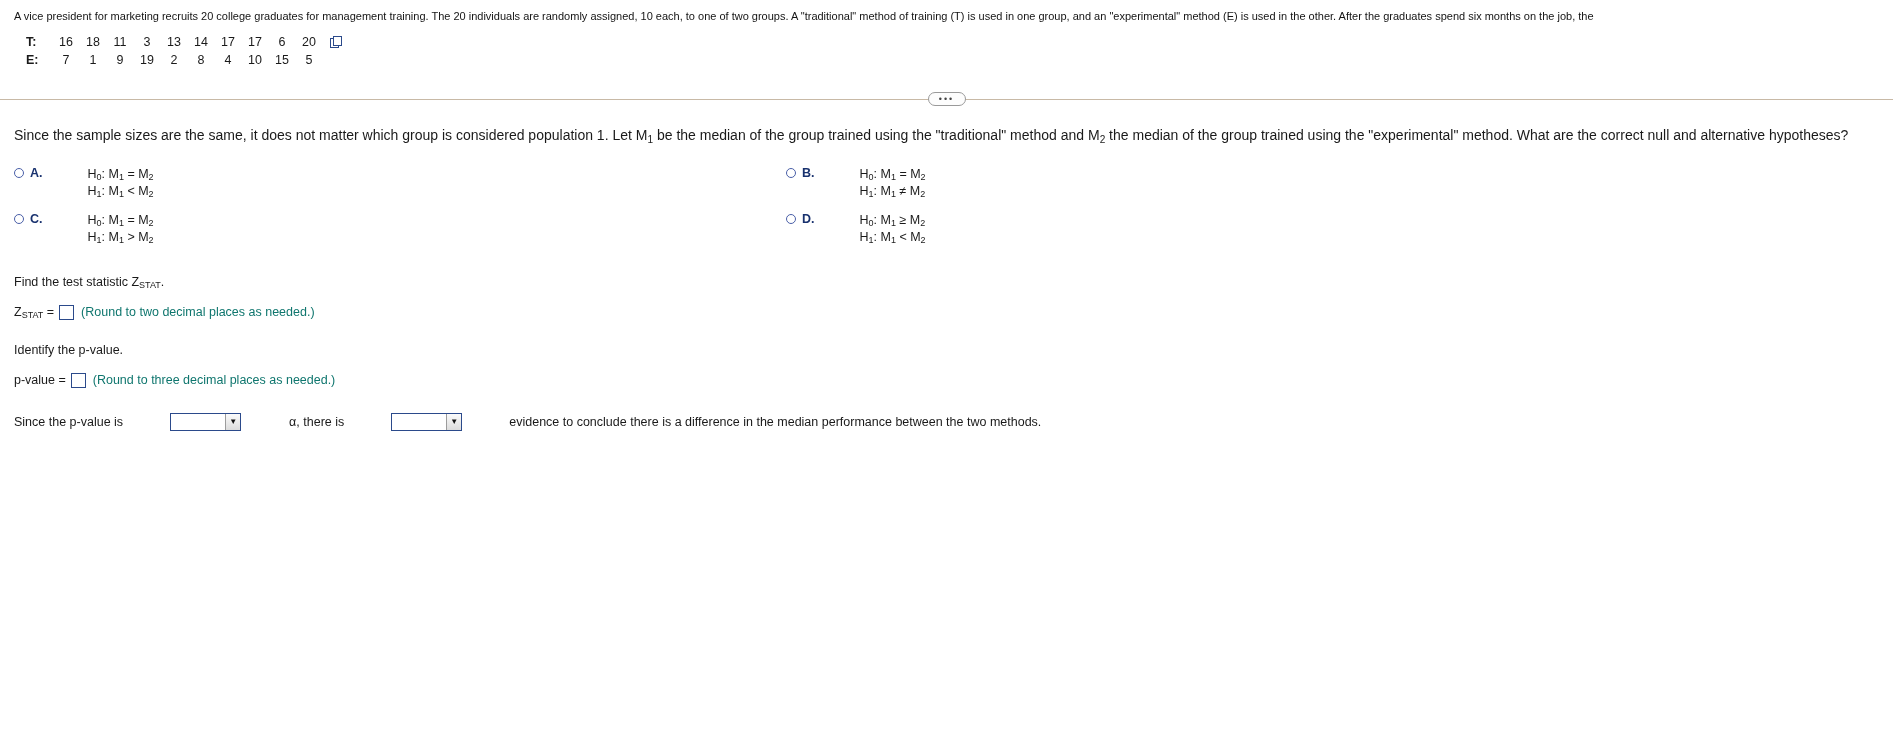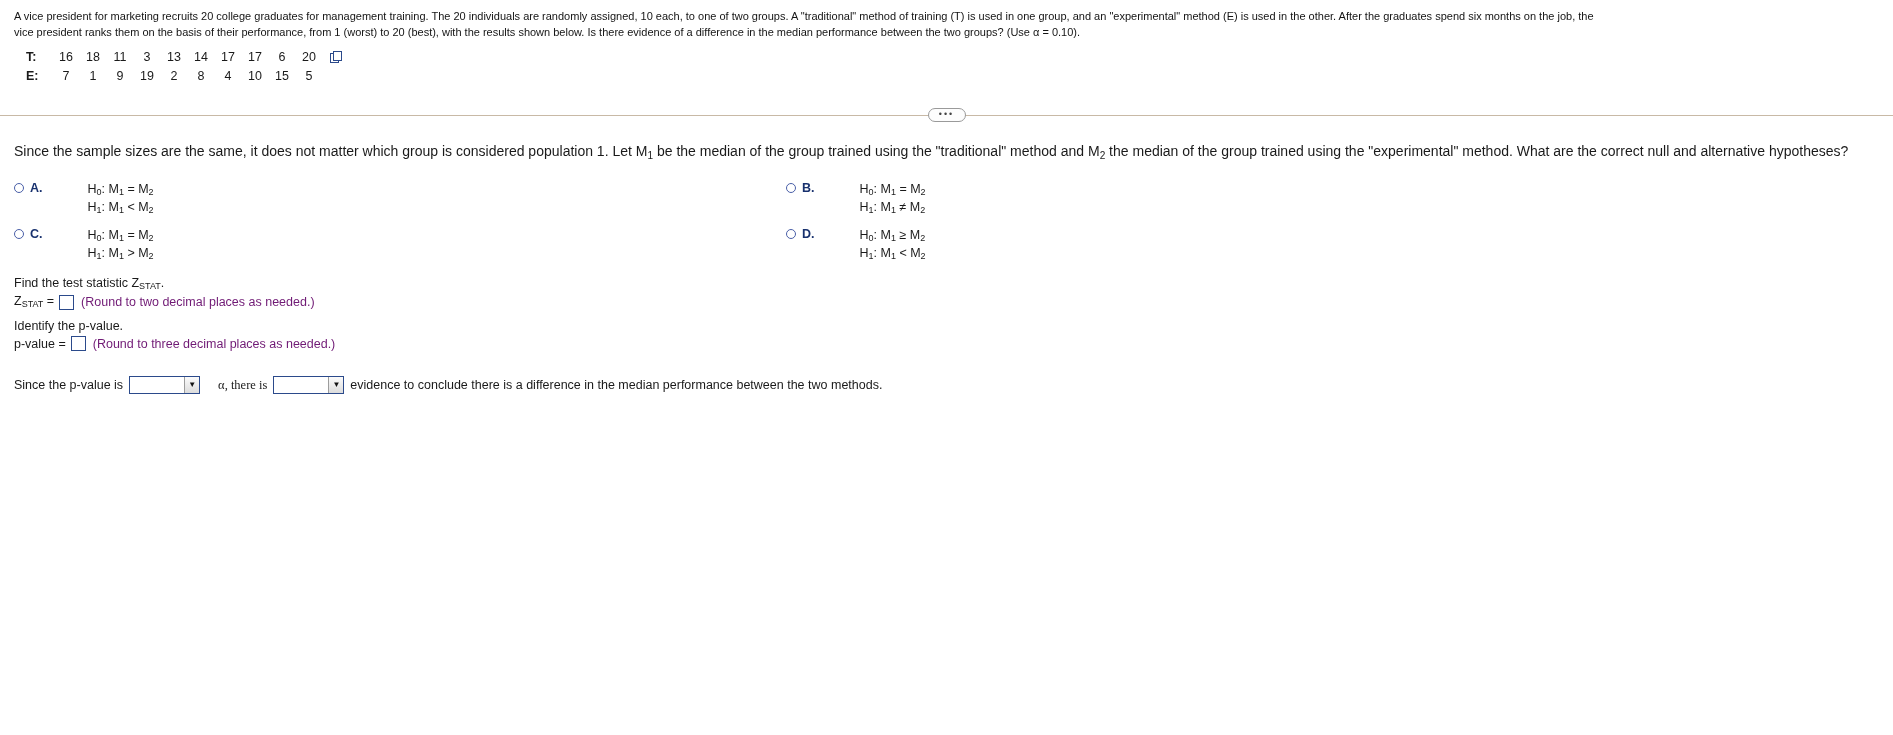--- a/index.html
+++ b/index.html
@@ -150,51 +150,52 @@
     font-size: 12.5px;
     line-height: 1.25;
   }
   .opt-body { line-height: 1.34; }
   .hyp-line { white-space: nowrap; font-size: 12.5px; margin-left: 36px; }
 
   sub { font-size: 0.72em; vertical-align: -0.26em; }
 
   
   .prompt {
-    margin-top: 8px;
+    margin-top: 22px;
     font-size: 12.5px;
     line-height: 1.4;
   }
   .answer-row {
-    margin-top: 1px;
+    margin-top: 13px;
     display: flex;
     align-items: center;
     font-size: 12.5px;
   }
   .answer-box {
     display: inline-block;
     width: 15px;
     height: 15px;
     border: 1px solid #2b4a8b;
     background: #fff;
     margin: 0 5px;
     vertical-align: -3px;
     cursor: text;
   }
   .hint {
-    color: #701a75;
+    color: #0f766e;
     margin-left: 2px;
   }
 
   .conclusion-row {
     margin-top: 25px;
     display: flex;
     align-items: center;
     font-size: 12.5px;
     white-space: nowrap;
+    gap: 41px;
   }
   .dropdown {
     display: inline-flex;
     align-items: stretch;
     width: 71px;
     height: 18px;
     border: 1px solid #2b4a8b;
     background: #fff;
     margin: 0 6px;
     cursor: pointer;
@@ -213,28 +214,27 @@
     width: 15px;
     border-left: 1px solid #9c9c9c;
     background: linear-gradient(#fbfbfb, #dcdcdc);
     display: flex;
     align-items: center;
     justify-content: center;
     font-size: 8px;
     color: #111;
     line-height: 1;
   }
-  .unit-alpha { margin-left: 12px; font-family: Liberation Serif, serif; }
+  .unit-alpha { margin-left: 1px; }
 </style>
 </head>
 <body>
 
 <div class="problem-stem">
   <div class="line">A vice president for marketing recruits 20 college graduates for management training. The 20 individuals are randomly assigned, 10 each, to one of two groups. A "traditional" method of training (T) is used in one group, and an "experimental" method (E) is used in the other. After the graduates spend six months on the job, the</div>
-  <div class="line">vice president ranks them on the basis of their performance, from 1 (worst) to 20 (best), with the results shown below. Is there evidence of a difference in the median performance between the two groups? (Use α = 0.10).</div>
 </div>
 
 <div class="data-block">
   <table class="data-table">
     <tbody>
         <tr>
       <td class="row-label">T:</td>
       <td class="cell">16</td>
       <td class="cell">18</td>
       <td class="cell">11</td>

